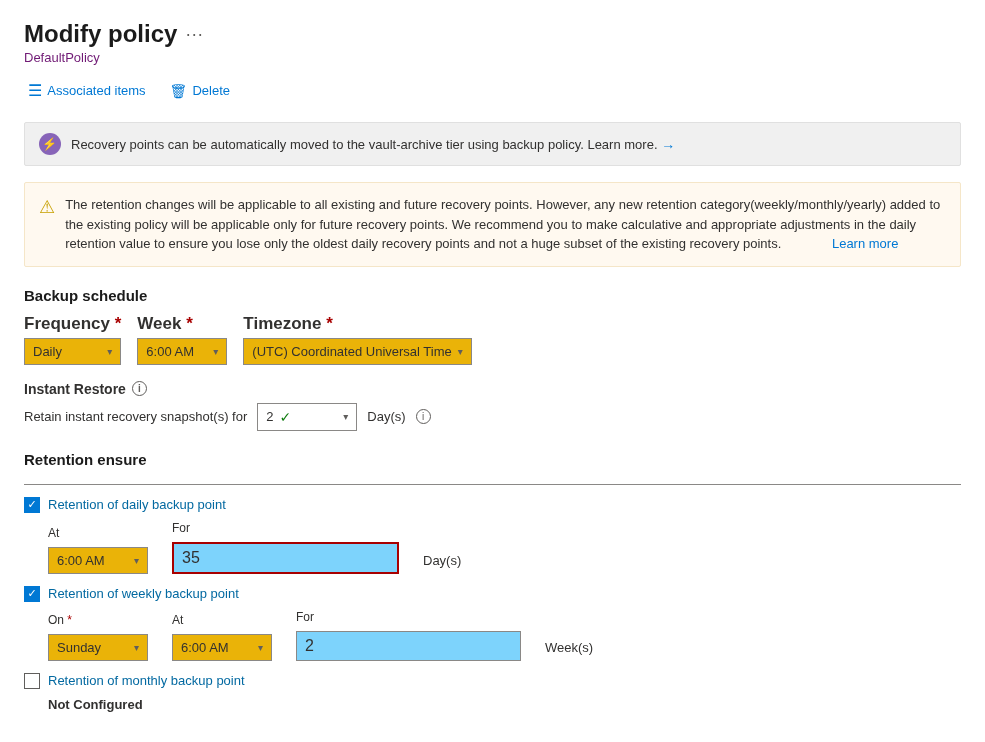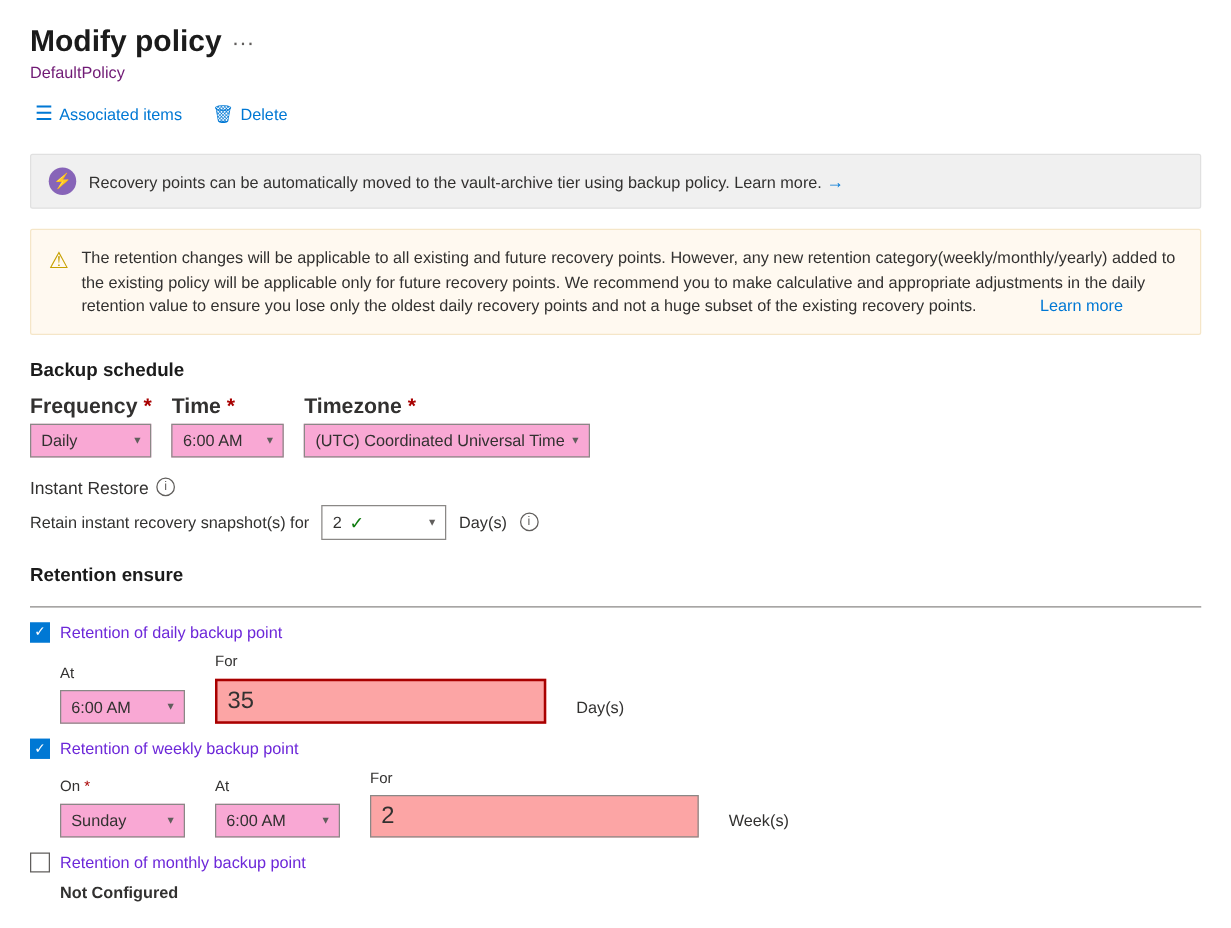--- a/index.html
+++ b/index.html
@@ -106,34 +106,34 @@
       font-size: 17px;
       font-weight: 600;
       color: #323130;
     }
     .required-star { color: #a80000; }
 
     .select-control {
       display: flex;
       align-items: center;
       border: 1px solid #8a8886;
-      background: #f9a8d4;
+      background: #eab308;
       padding: 5px 8px;
       cursor: pointer;
       min-width: 90px;
       gap: 6px;
       font-size: 13px;
       color: #323130;
     }
     .select-control-wide { min-width: 220px; }
     .select-chevron { margin-left: auto; font-size: 10px; color: #605e5c; }
 
     .subsection-title {
       font-size: 14px;
-      font-weight: 400;
+      font-weight: 700;
       margin-top: 16px;
       margin-bottom: 4px;
       display: flex;
       align-items: center;
       gap: 6px;
     }
     .info-icon {
       width: 15px; height: 15px;
       border: 1px solid #605e5c;
       border-radius: 50%;
@@ -194,21 +194,21 @@
     }
     .checkbox.checked {
       background: #0078d4;
       border-color: #0078d4;
     }
     .checkbox.checked::after {
       content: '✓';
       color: #fff;
       font-size: 11px;
     }
-    .checkbox-label { font-size: 13px; color: #6d28d9; }
+    .checkbox-label { font-size: 13px; color: #0369a1; }
 
     .retention-fields {
       margin-left: 24px;
       margin-top: 4px;
       margin-bottom: 12px;
     }
     .retention-row {
       display: flex;
       align-items: flex-end;
       gap: 24px;
@@ -216,23 +216,23 @@
     .field-label-small {
       font-size: 12px;
       color: #323130;
       margin-bottom: 3px;
       display: block;
     }
 
     .input-control {
       border: 1px solid #8a8886;
       padding: 5px 8px;
-      font-size: 19px;
-      color: #323130;
-      background: #fca5a5;
+      font-size: 16px;
+      color: #323130;
+      background: #7dd3fc;
       min-width: 80px;
     }
     .input-highlighted {
       border: 2px solid #a80000;
     }
     .input-unit {
       font-size: 13px;
       color: #323130;
       padding-bottom: 6px;
     }
@@ -295,21 +295,21 @@
       <span class="required-star"> *</span>
     </div>
     <div class="select-control">
       <span>Daily</span>
       <span class="select-chevron">▾</span>
     </div>
   </div>
 
   <div class="form-field">
     <div class="form-label">
-      <span>Time</span>
+      <span>Week</span>
       <span class="required-star"> *</span>
     </div>
     <div class="select-control">
       <span>6:00 AM</span>
       <span class="select-chevron">▾</span>
     </div>
   </div>
 
   <div class="form-field">
     <div class="form-label">

